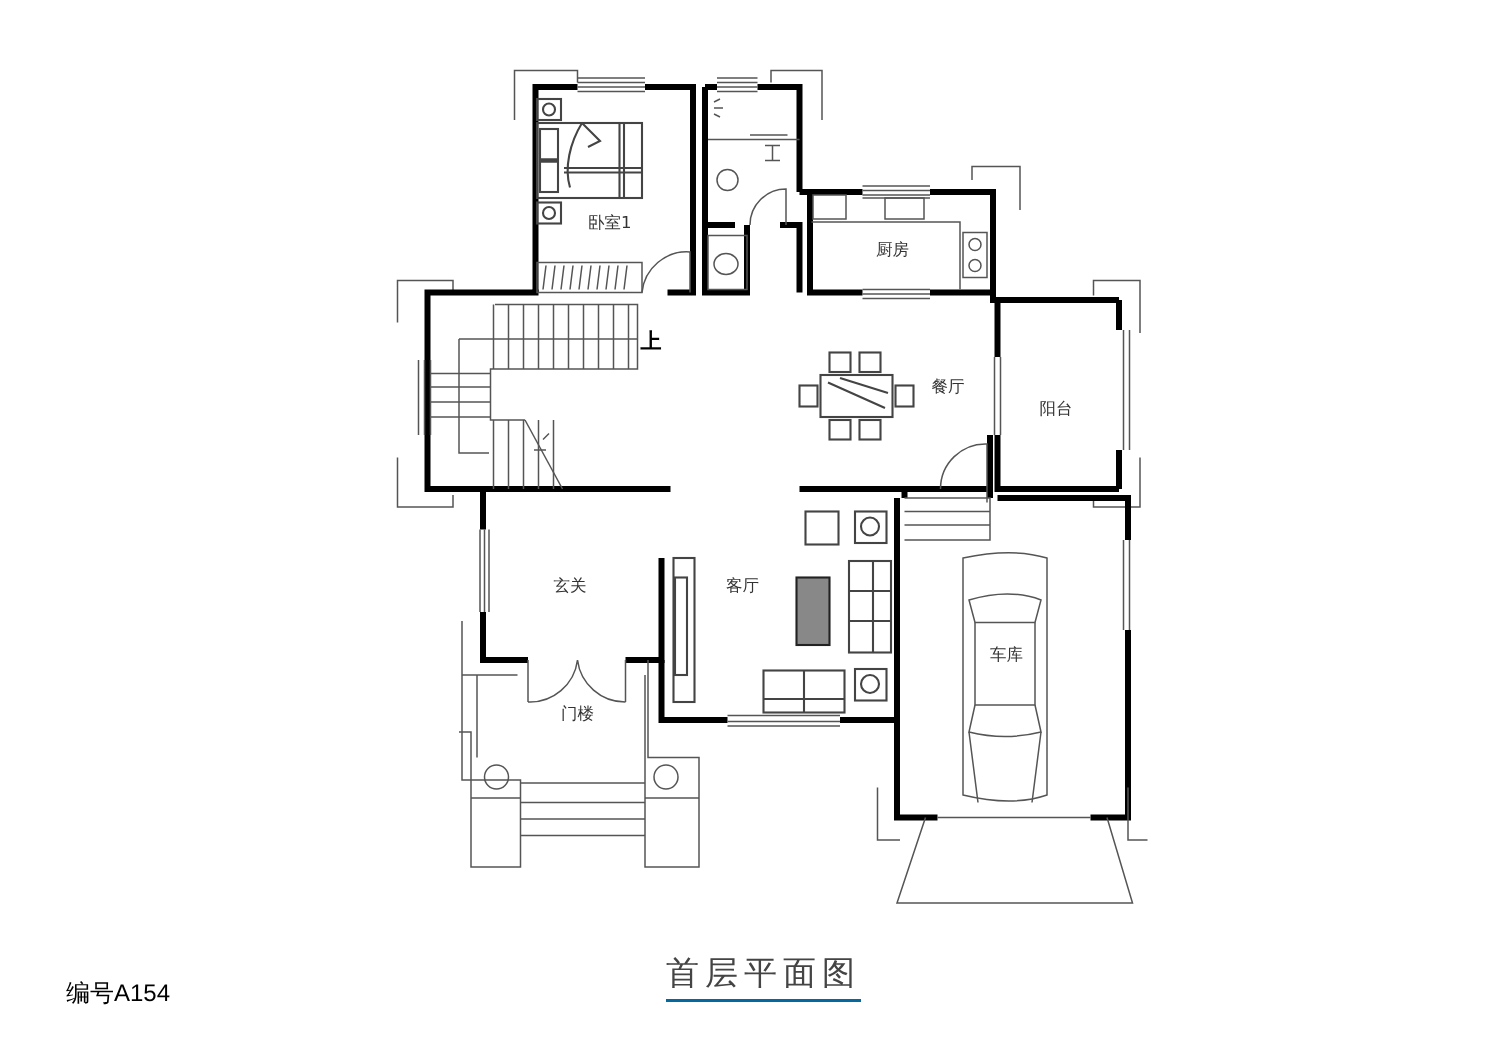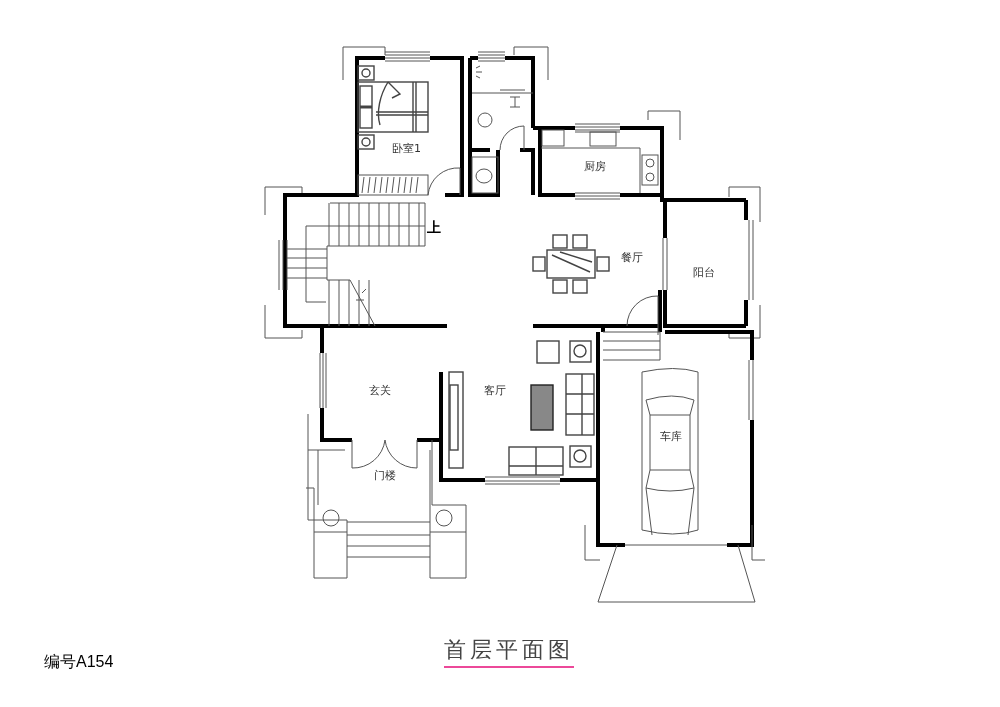--- a/index.html
+++ b/index.html
@@ -3,21 +3,21 @@
 <meta charset="utf-8">
 <style>
   html,body{margin:0;padding:0;background:#ffffff;}
   body{width:1000px;height:707px;position:relative;overflow:hidden;font-family:"DejaVu Sans",sans-serif;}
   #plan{position:absolute;left:0;top:0;}
   .wall{fill:none;stroke:#000;stroke-width:4;stroke-linejoin:miter;}
   .thin{fill:none;stroke:#555;stroke-width:1;}
   .med{fill:none;stroke:#444;stroke-width:1.4;}
   .lbl{font-size:11px;fill:#333;}
   .code{position:absolute;left:44px;top:652px;font-size:16px;color:#000;font-family:Liberation Sans, sans-serif;letter-spacing:0px;}
-  .title{position:absolute;left:444px;top:636px;font-size:22px;color:#444;letter-spacing:4px;border-bottom:2px solid #ec4899;padding-bottom:2px;line-height:28px;}
+  .title{position:absolute;left:444px;top:636px;font-size:22px;color:#444;letter-spacing:4px;border-bottom:2px solid #0369a1;padding-bottom:2px;line-height:28px;}
 </style>
 </head>
 <body>
 
 <svg id="plan" width="1000" height="707" viewBox="0 0 1000 707" xmlns="http://www.w3.org/2000/svg">
 
   <g class="thin">
     <path d="M343 80 V47 H385 V55"></path>
     <path d="M514 55 V47 H548 V80"></path>
     <path d="M265 215 V187 H302 V195"></path>

